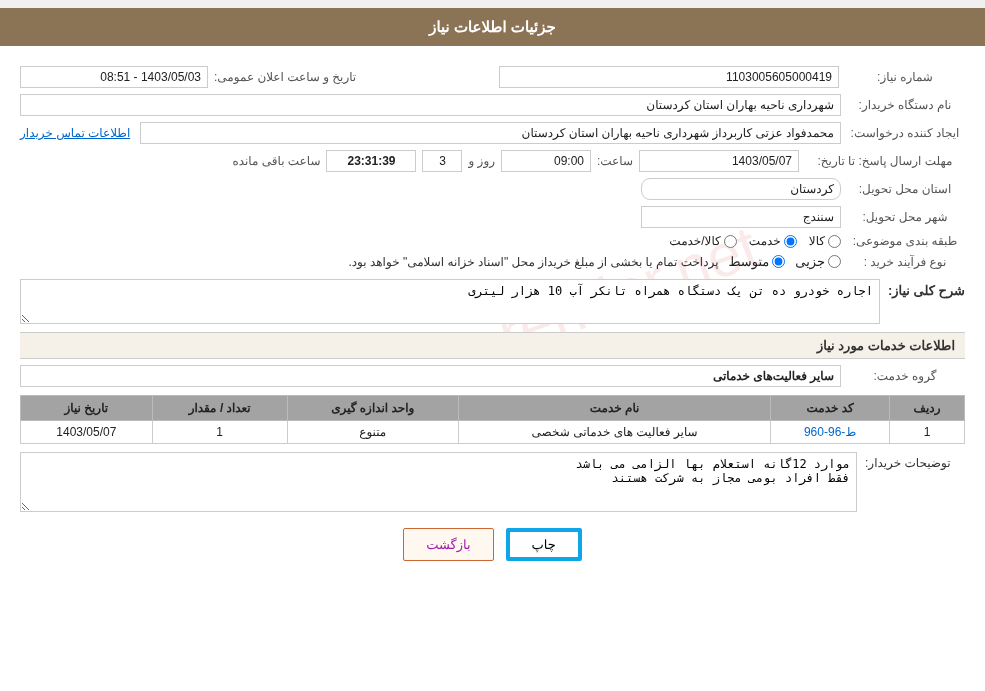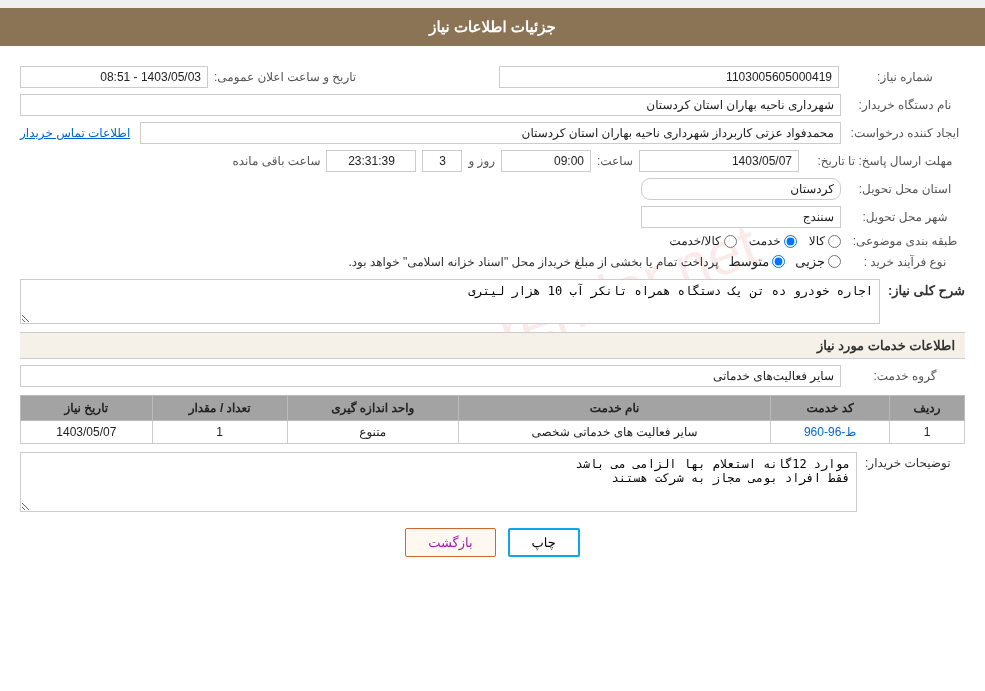--- a/index.html
+++ b/index.html
@@ -129,21 +129,21 @@
     .btn {
       padding: 5px 22px;
       font-size: 13px;
       border: 1px solid #aaa;
       cursor: pointer;
       background: #f0f0f0;
       border-radius: 2px;
     }
     .btn-print {
       background: #fff;
-      border: 2px solid #0ea5e9;
+      border: 4px solid #0ea5e9;
     }
     .btn-back {
       background: #fff8f0;
       border: 1px solid #cc6633;
       color: #a21caf;
     }
     
     .watermark-area {
       position: relative;
     }
@@ -204,21 +204,21 @@
         <span class="link-blue" style="margin-right:6px;">اطلاعات تماس خريدار</span>
       </div>
 
       <div class="form-row" style="flex-wrap: wrap; gap: 6px;">
         <span class="form-label" style="min-width:160px;">مهلت ارسال پاسخ: تا تاريخ:</span>
         <div class="form-value input-date">1403/05/07</div>
         <span class="divider-label">ساعت:</span>
         <div class="form-value input-narrow">09:00</div>
         <span class="divider-label">روز و</span>
         <div class="form-value" style="width:40px; text-align:center;">3</div>
-        <div class="form-value" style="width:90px; text-align:center;">23:31:39</div>
+        <div class="form-value" style="width:90px; text-align:center;font-weight:bold;">23:31:39</div>
         <span class="divider-label">ساعت باقی مانده</span>
       </div>
 
       <div class="form-row">
         <span class="form-label">استان محل تحويل:</span>
         <div class="form-value" style="width:200px;border-radius:9px;">کردستان</div>
       </div>
 
       <div class="form-row">
         <span class="form-label">شهر محل تحويل:</span>
@@ -260,21 +260,21 @@
 
       <div style="display:flex; align-items:flex-start; gap:8px; margin-top:10px; margin-bottom:8px;">
         <div class="section-title" style="white-space:nowrap; background:none; border:none; margin:0; padding:4px 0;">شرح کلی نياز:</div>
         <textarea class="textarea-box" style="height: 45px; flex: 1 1 0%;">اجاره خودرو ده تن يک دستگاه همراه تانکر آب 10 هزار ليتری</textarea>
       </div>
 
       <div class="section-title">اطلاعات خدمات مورد نياز</div>
 
       <div class="form-row" style="margin-bottom:8px;">
         <span class="form-label">گروه خدمت:</span>
-        <div class="form-value" style="flex:1;">ساير فعاليت‌های خدماتی</div>
+        <div class="form-value" style="flex:1;font-weight:bold;">ساير فعاليت‌های خدماتی</div>
       </div>
 
       <table class="table-wrapper">
         <thead>
           <tr>
             <th>رديف</th>
             <th>کد خدمت</th>
             <th>نام خدمت</th>
             <th>واحد اندازه گيری</th>
             <th>تعداد / مقدار</th>

